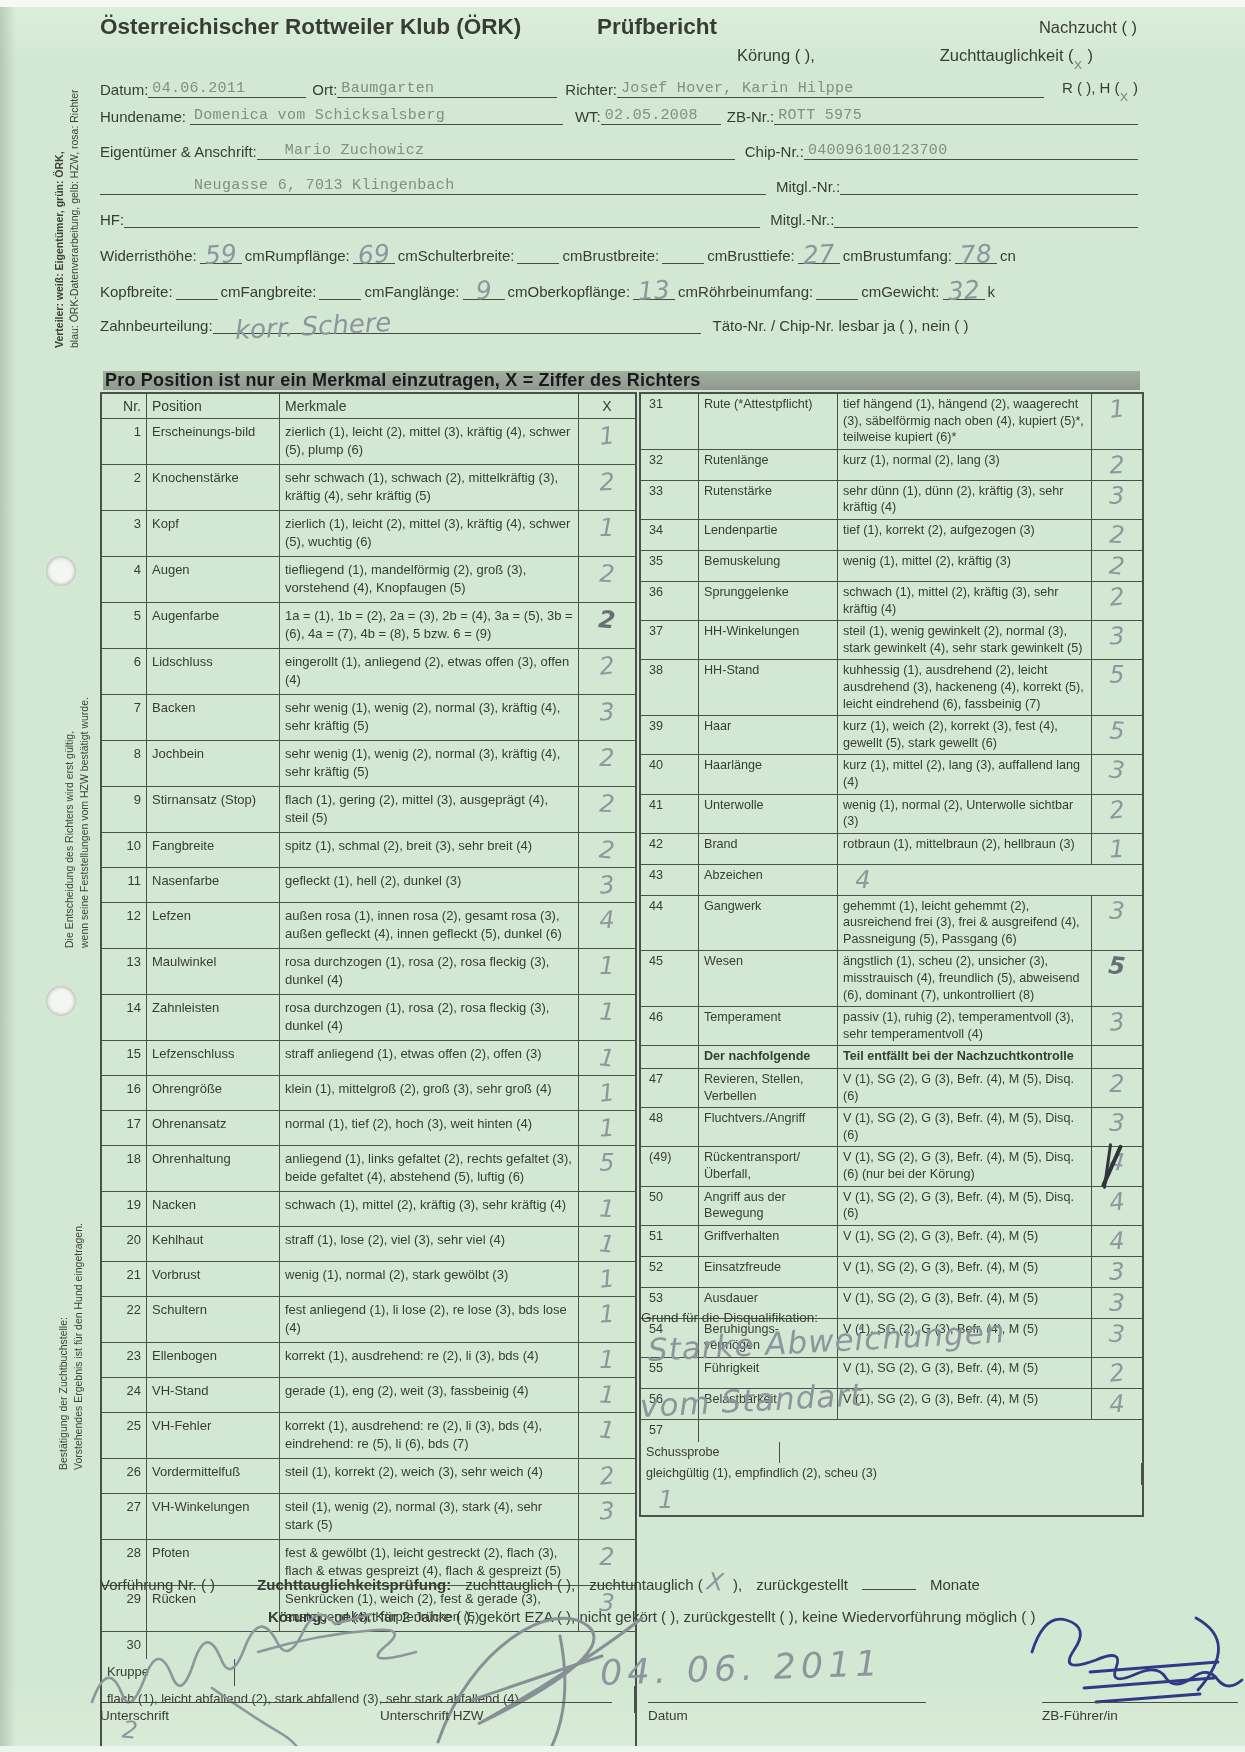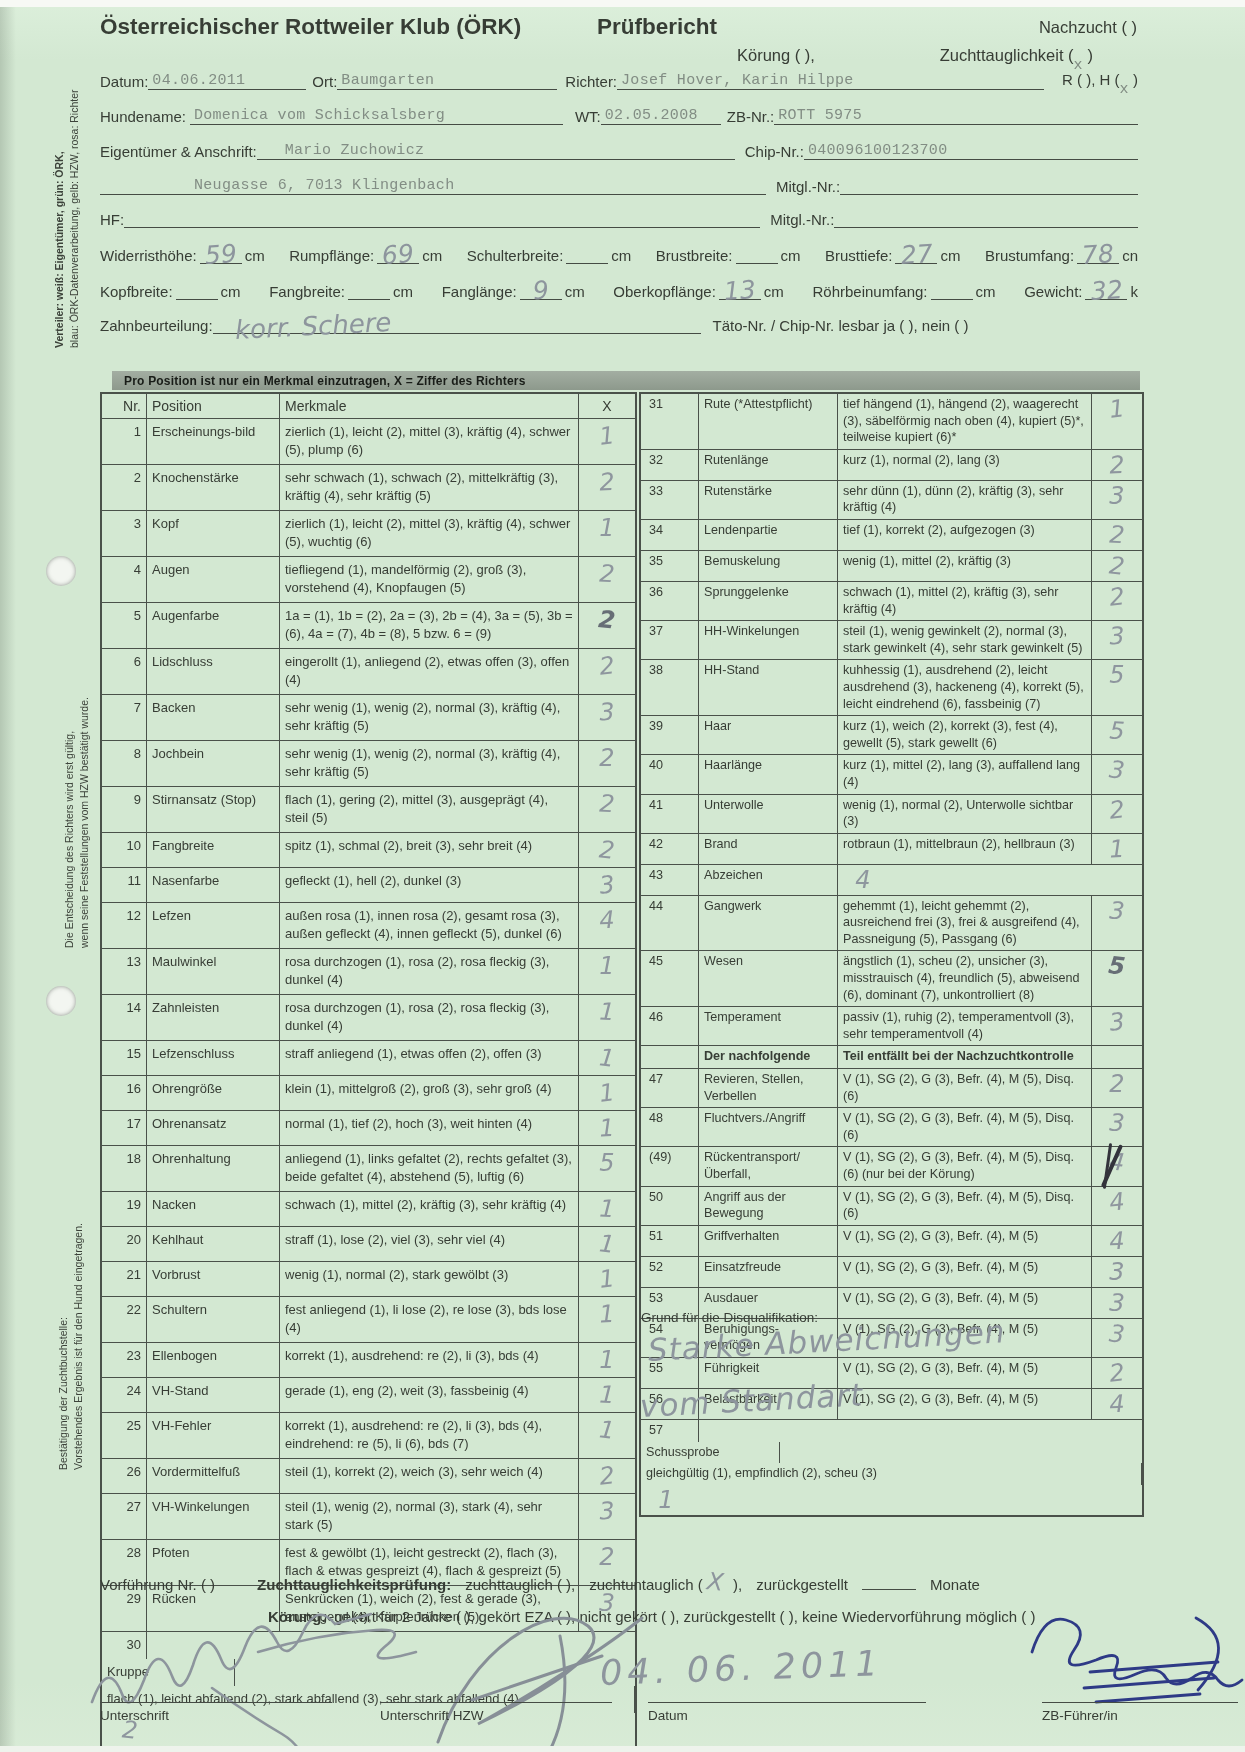--- a/index.html
+++ b/index.html
@@ -22,23 +22,23 @@
   .frow{position:absolute;left:100px;right:107px;display:flex;align-items:flex-end;}
   .typedx{display:inline-block;transform:translateY(8px);}
 
   
   .vside{position:absolute;transform:rotate(-90deg);transform-origin:0 0;white-space:nowrap;
     font-size:10.5px;color:#3c423a;line-height:15px;}
   .hole{position:absolute;width:30px;height:30px;border-radius:50%;background:#f3f6f1;
     box-shadow:inset 0 0 4px rgba(60,70,60,.55);}
 
   
-  .bar{position:absolute;left:112px;right:105px;top:371px;height:19px;
+  .bar{position:absolute;left:103px;right:105px;top:371px;height:19px;
     background:linear-gradient(180deg,#a3aea2,#8d998c);display:flex;align-items:center;
-    font-weight:bold;font-size:12px;color:#191d18;padding-left:12px;letter-spacing:.2px;}
+    font-weight:bold;font-size:18px;color:#191d18;padding-left:2px;letter-spacing:.2px;}
 
   
   .tbl{position:absolute;border:2px solid #4a514a;border-bottom-width:2px;background:transparent;font-size:13px;line-height:18px;}
   .tbl-left{left:100px;top:392px;width:533px;}
   .tbl-right{left:639px;top:392px;width:501px;font-size:12.6px;line-height:16.6px;}
   .trow{display:flex;border-bottom:1px solid #4a514a;align-items:stretch;}
   .trow:last-child{border-bottom:none;flex-direction:column;}
   .tc{padding:4px 5px 5px 5px;border-right:1px solid #4a514a;}
   .tbl-right .tc{padding:2px 5px 3px 5px;}
   .tc:last-child{border-right:none;}
@@ -53,21 +53,21 @@
   .noterow .tc{font-weight:bold;}
   .hw-digit{font-family:"DejaVu Sans",sans-serif;font-style:italic;font-size:24px;line-height:1;
     color:#8e969e;display:block;margin-top:1px;text-align:center;}
   .hw-digit.dark{color:#676e76;font-weight:bold;}
   .strike{position:absolute;left:2px;top:0;width:34px;height:100%;}
   .strike::before,.strike::after{content:"";position:absolute;left:16px;top:-4px;height:120%;width:4px;
     background:#33333b;border-radius:2px;}
   .strike::before{transform:rotate(24deg);}
   .strike::after{transform:rotate(8deg);left:12px;width:2.5px;}
 
-  .mrow{position:absolute;left:100px;right:107px;display:flex;justify-content:space-between;align-items:flex-end;}
+  .mrow{position:absolute;left:100px;right:107px;display:flex;justify-content:flex-start;align-items:flex-end;}
   .mitem{display:flex;align-items:flex-end;white-space:nowrap;}
   .mslot{display:inline-flex;align-items:flex-end;justify-content:center;width:42px;margin:0 3px;}
   .mval{font-size:25px;line-height:16px;transform:rotate(-4deg);}
   .hwbig{font-size:26px;line-height:14px;transform:rotate(-3deg);}
 
   .disq-hw{font-size:31px;letter-spacing:1px;transform:rotate(-3deg);transform-origin:left;white-space:nowrap;}
   .penX{font-size:24px;line-height:1;transform:rotate(6deg);position:absolute;}
   svg.scribbles{position:absolute;left:0;top:0;pointer-events:none;}
   .siglabel{font-size:13.5px;color:#373d35;}
   .sigblock{position:absolute;border-top:1.4px solid #454b44;padding-top:3px;}
@@ -93,21 +93,21 @@
   <div class="hole" style="left:46px;top:986px;"></div>
 
   <div class="abs b" style="left:100px;top:14px;font-size:22.5px;">Österreichischer Rottweiler Klub (ÖRK)</div>
   <div class="abs b" style="left:597px;top:14px;font-size:22.5px;">Prüfbericht</div>
   <div class="abs lbl" style="right:108px;top:18px;font-size:16.5px;">Nachzucht (      )</div>
   <div class="abs lbl" style="left:737px;top:46px;font-size:16.5px;">Körung (      ),</div>
   <div class="abs lbl" style="right:152px;top:46px;font-size:16.5px;">
     <span>Zuchttauglichkeit (</span><span class="typed typedx">x</span><span> )</span>
   </div>
 
-  <div class="frow" style="top:68px;height:22px;">
+  <div class="frow" style="top:76px;height:22px;">
     <span class="lbl">Datum:</span>
     <span class="slot uline" style="width:150px;">
         <span class="typed">04.06.2011</span>
       </span>
     <span class="lbl" style="margin-left:6px;">Ort:</span>
     <span class="slot uline" style="width:212px;">
         <span class="typed">Baumgarten</span>
       </span>
     <span class="lbl" style="margin-left:8px;">Richter:</span>
     <span class="slot uline" style="flex:1;">

